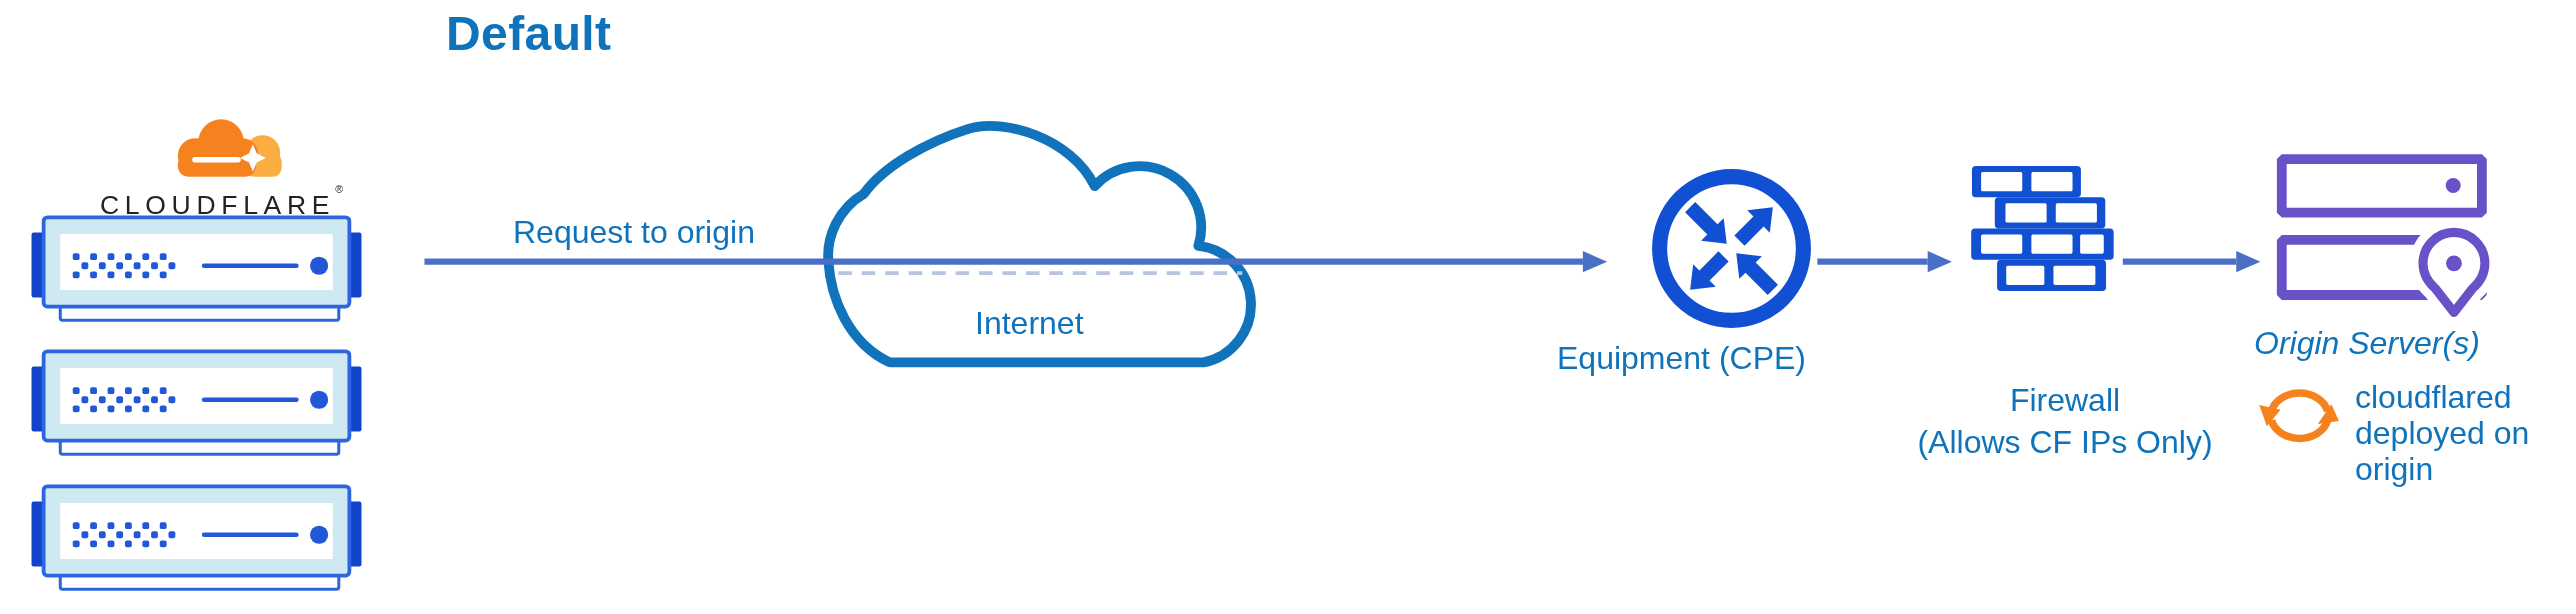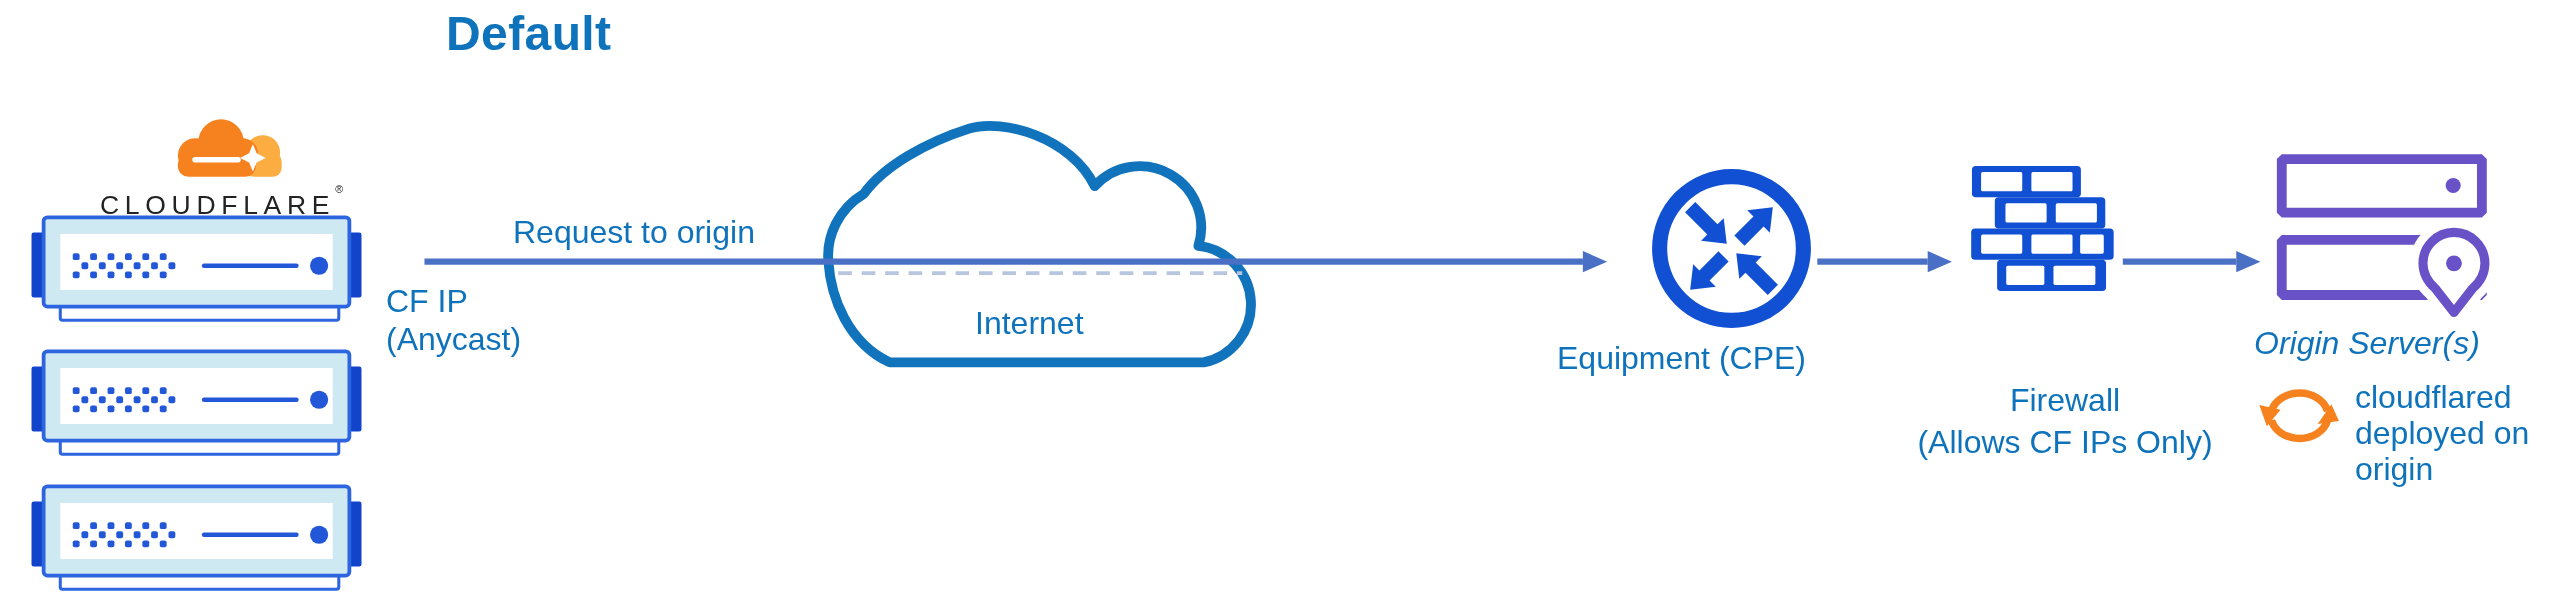--- a/index.html
+++ b/index.html
@@ -174,24 +174,20 @@
       <line x1="2402" y1="346" x2="2548" y2="346" class="st-arrow" stroke-width="8"></line>
       <polygon points="2548,332 2580,346 2548,360" class="fl-arrow"></polygon>
     </g>
     <g>
       <line x1="2806" y1="346" x2="2956" y2="346" class="st-arrow" stroke-width="8"></line>
       <polygon points="2956,332 2988,346 2956,360" class="fl-arrow"></polygon>
     </g>
   </svg>
 
   <div class="abs blue-text label request-label">Request to origin</div>
-  <div class="abs blue-text label cfip-label">
-    <div>CF IP</div>
-    <div>(Anycast)</div>
-  </div>
 
   <svg class="abs cpe-icon" width="159" height="159" viewBox="0 0 100 100">
     <circle cx="50" cy="50" r="45.2" fill="#ffffff" class="st-icon" stroke-width="9.5"></circle>
     <g class="fl-icon">
       <polygon points="20.8,27.2 34.8,41.2 30.9,45.1 47,47 45.1,30.9 41.2,34.8 27.2,20.8"></polygon>
       <polygon points="79.2,72.8 65.2,58.8 69.1,54.9 53,53 54.9,69.1 58.8,65.2 72.8,79.2"></polygon>
       <polygon points="58.2,48.2 70.2,36.2 74.1,40.1 76,24 59.9,25.9 63.8,29.8 51.8,41.8"></polygon>
       <polygon points="48.2,58.2 36.2,70.2 40.1,74.1 24,76 25.9,59.9 29.8,63.8 41.8,51.8"></polygon>
     </g>
   </svg>

